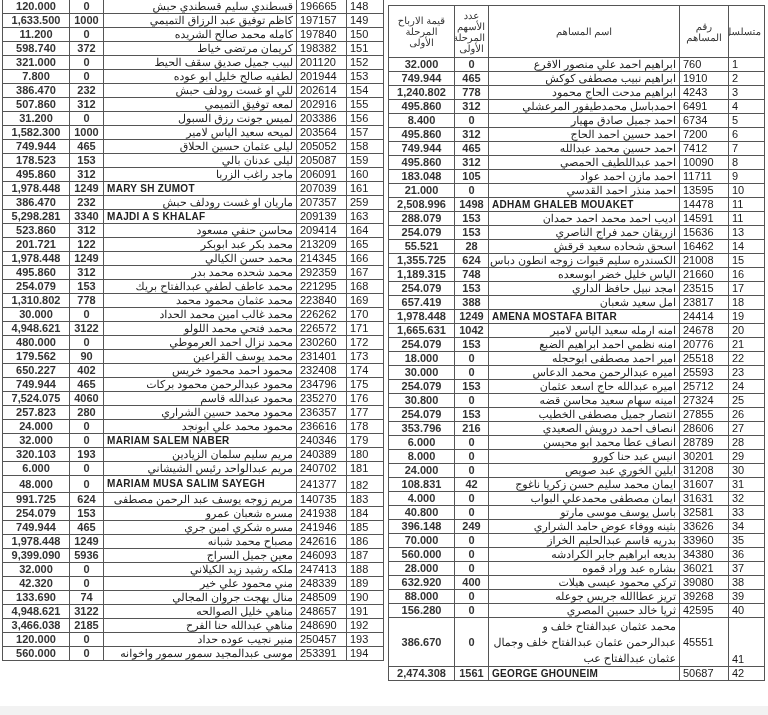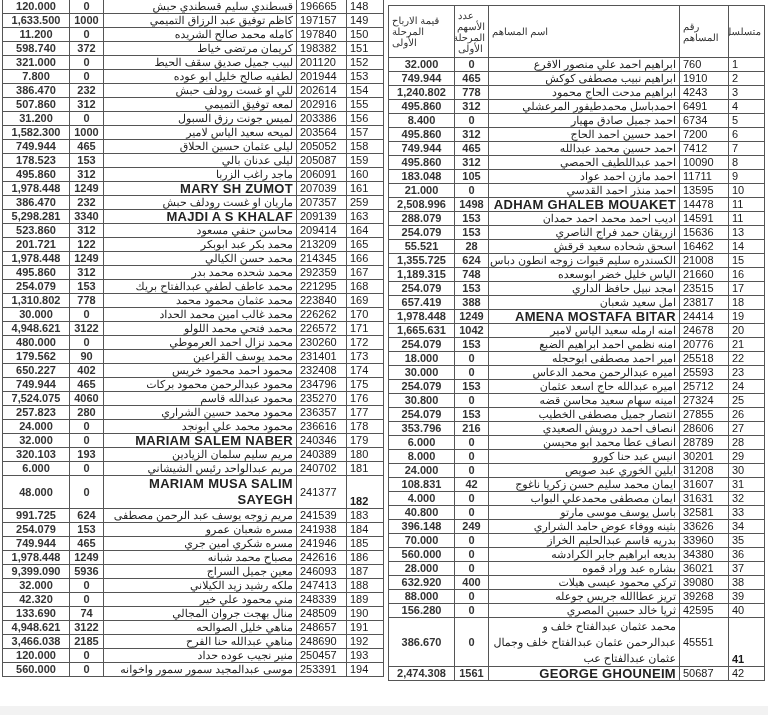--- a/index.html
+++ b/index.html
@@ -1,30 +1,30 @@
 <!DOCTYPE html>
 <html><head>
 <meta charset="utf-8">
 <style>
   html, body { margin:0; padding:0; background:#ffffff; }
   body { width:768px; height:715px; overflow:hidden; position:relative; font-family:"Liberation Sans", sans-serif; color:#1a1a1a; }
   .tbl { position:absolute; border-collapse:collapse; table-layout:fixed; direction:rtl; }
   .tbl td, .tbl th { border:1px solid #555; padding:0 3px; font-size:11px; line-height:13px; height:13px; white-space:nowrap; overflow:hidden; }
-  .tbl th { font-weight:normal; font-size:10px; line-height:11px; color:#333; text-align:left; white-space:normal; }
+  .tbl th { font-weight:normal; font-size:10px; line-height:11px; color:#333; text-align:center; white-space:normal; }
   .c-serial { text-align:left; direction:ltr; font-size:11.5px; }
   .c-id { text-align:left; direction:ltr; font-size:11.5px; }
   .c-name { text-align:right; font-size:10.5px; color:#222; }
-  .c-name.latin { text-align:right; font-weight:bold; font-size:13px; letter-spacing:0.3px; direction:ltr; }
+  .c-name.latin { text-align:left; font-weight:bold; font-size:10px; letter-spacing:0.3px; direction:ltr; }
   .c-shares { text-align:center; direction:ltr; font-weight:bold; font-size:11.5px; color:#333; }
   .c-value { text-align:center; direction:ltr; font-weight:bold; font-size:11.5px; color:#333; }
   #left { left:2px; top:-1px; width:381px; }
   #right { left:388px; top:5px; width:376px; }
   .tall td { height:auto; white-space:normal; line-height:14px; }
   .tall .c-name { line-height:16px; }
-  .tall .c-serial { vertical-align:bottom;font-weight:bold; }
+  .tall .c-serial { vertical-align:bottom; }
   .bottom-fade { position:absolute; left:0; right:0; top:706px; height:9px; background:#f2f2f2; }
 </style>
 </head>
 <body>
 
 <table class="tbl" id="left">
   <colgroup>
     <col style="width:37px">
       <col style="width:50px">
       <col style="width:193px">
@@ -272,21 +272,21 @@
       </tr>
       <tr class="tall">
         <td class="c-serial">182</td>
         <td class="c-id">241377</td>
         <td class="c-name latin">MARIAM MUSA SALIM SAYEGH</td>
         <td class="c-shares">0</td>
         <td class="c-value">48.000</td>
       </tr>
       <tr>
         <td class="c-serial">183</td>
-        <td class="c-id">241539</td>
+        <td class="c-id">140735</td>
         <td class="c-name">مريم زوجه يوسف عبد الرحمن مصطفى</td>
         <td class="c-shares">624</td>
         <td class="c-value">991.725</td>
       </tr>
       <tr>
         <td class="c-serial">184</td>
         <td class="c-id">241938</td>
         <td class="c-name">مسره شعبان عمرو</td>
         <td class="c-shares">153</td>
         <td class="c-value">254.079</td>

